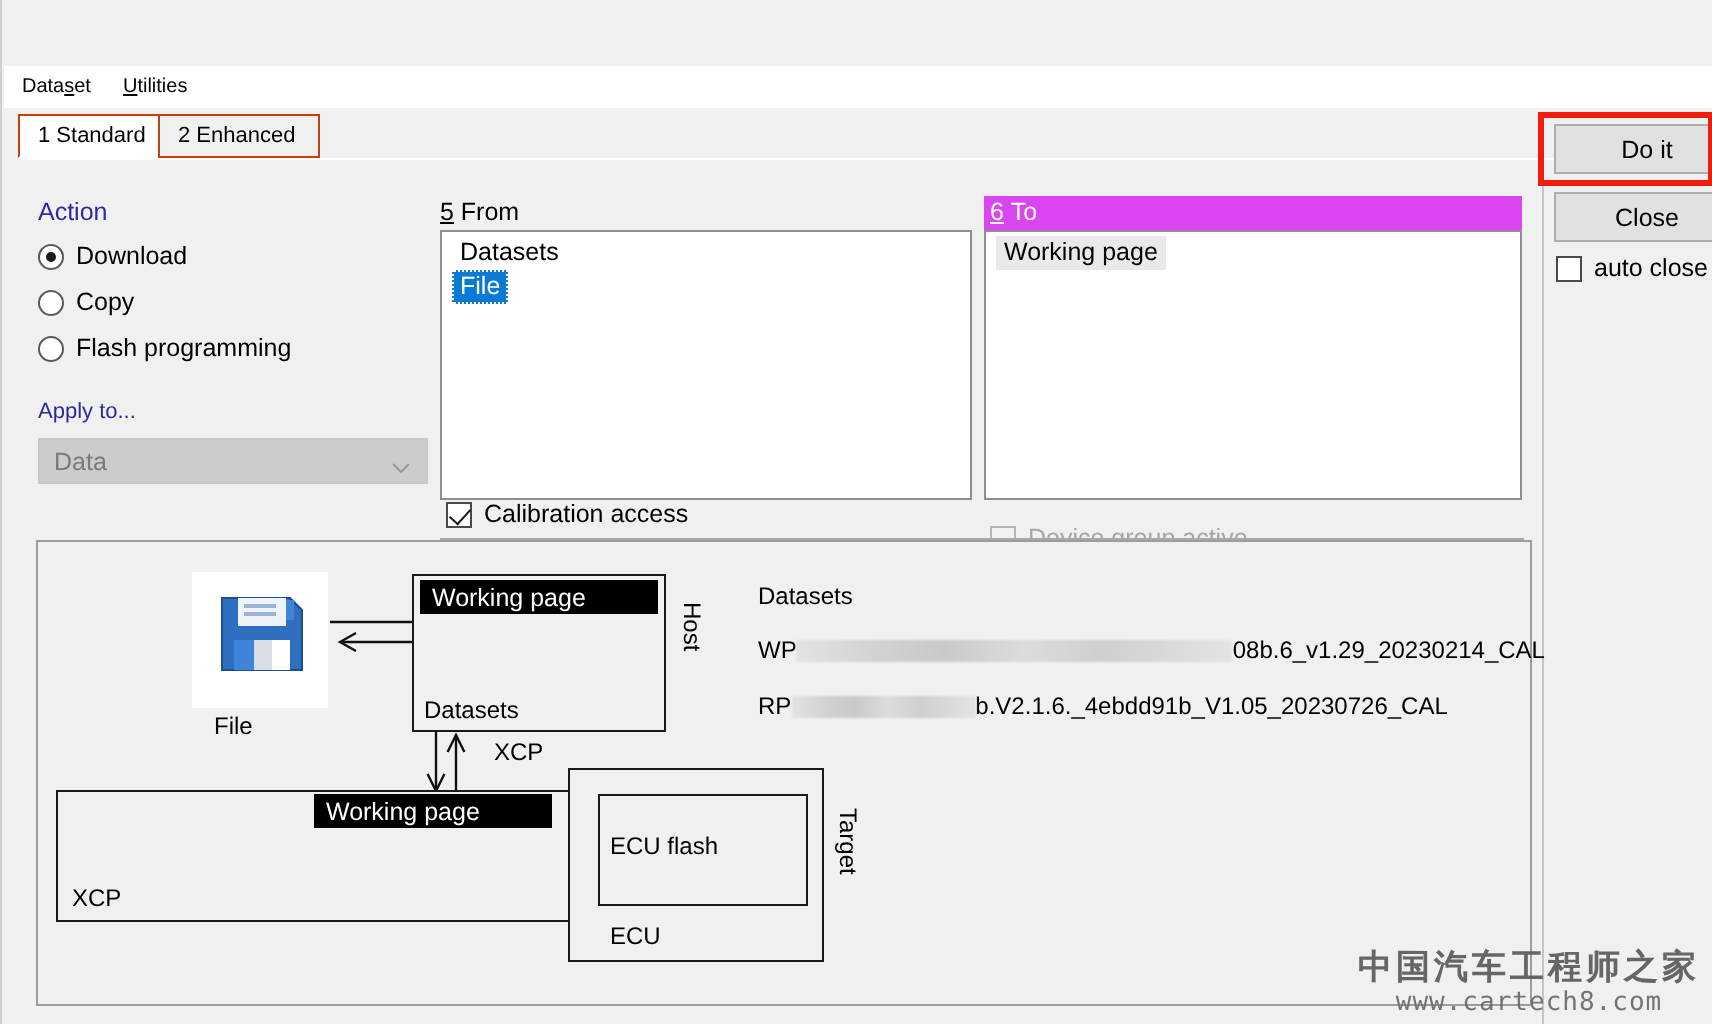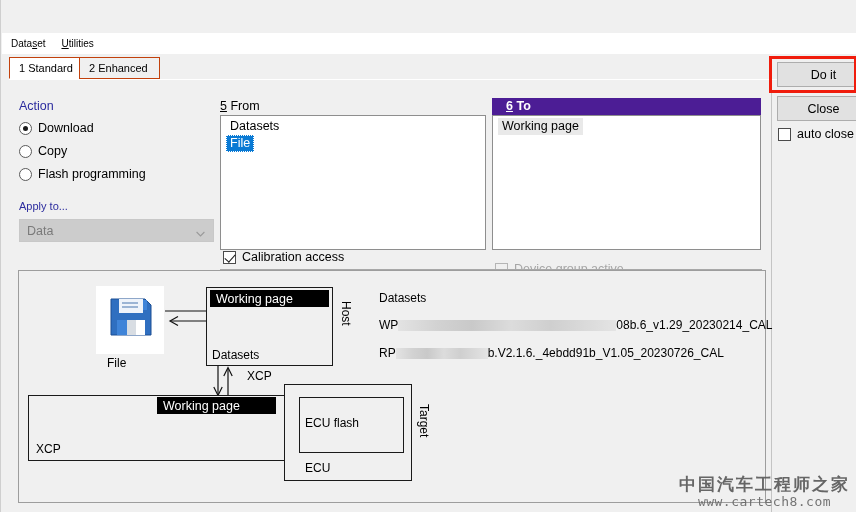--- a/index.html
+++ b/index.html
@@ -69,21 +69,21 @@
     display:flex;align-items:center;
   }
   .combo .ctext{margin-left:7px;font-size:12.5px;color:#7a7a7a;}
   .combo .carrow{
     position:absolute;right:8px;top:8px;width:9px;height:9px;
   }
   
   .listlabel{
     position:absolute;font-size:12.5px;color:#000;white-space:nowrap;
   }
-  .listlabel.focus{background:#4c1d95;color:#fff;padding:1px 3px 2px 14px;font-weight:bold;}
+  .listlabel.focus{background:#d946ef;color:#fff;padding:1px 3px 2px 3px;}
   .listbox{
     position:absolute;background:#fff;border:1px solid #8e8e8e;
     box-sizing:border-box;overflow:hidden;
   }
   .li{
     font-size:12.5px;color:#000;padding:1px 4px;line-height:15px;
     white-space:nowrap;display:inline-block;
   }
   .li.sel{
     background:#0a7ad4;color:#fff;outline:1px dotted #ffffff;outline-offset:-1px;

